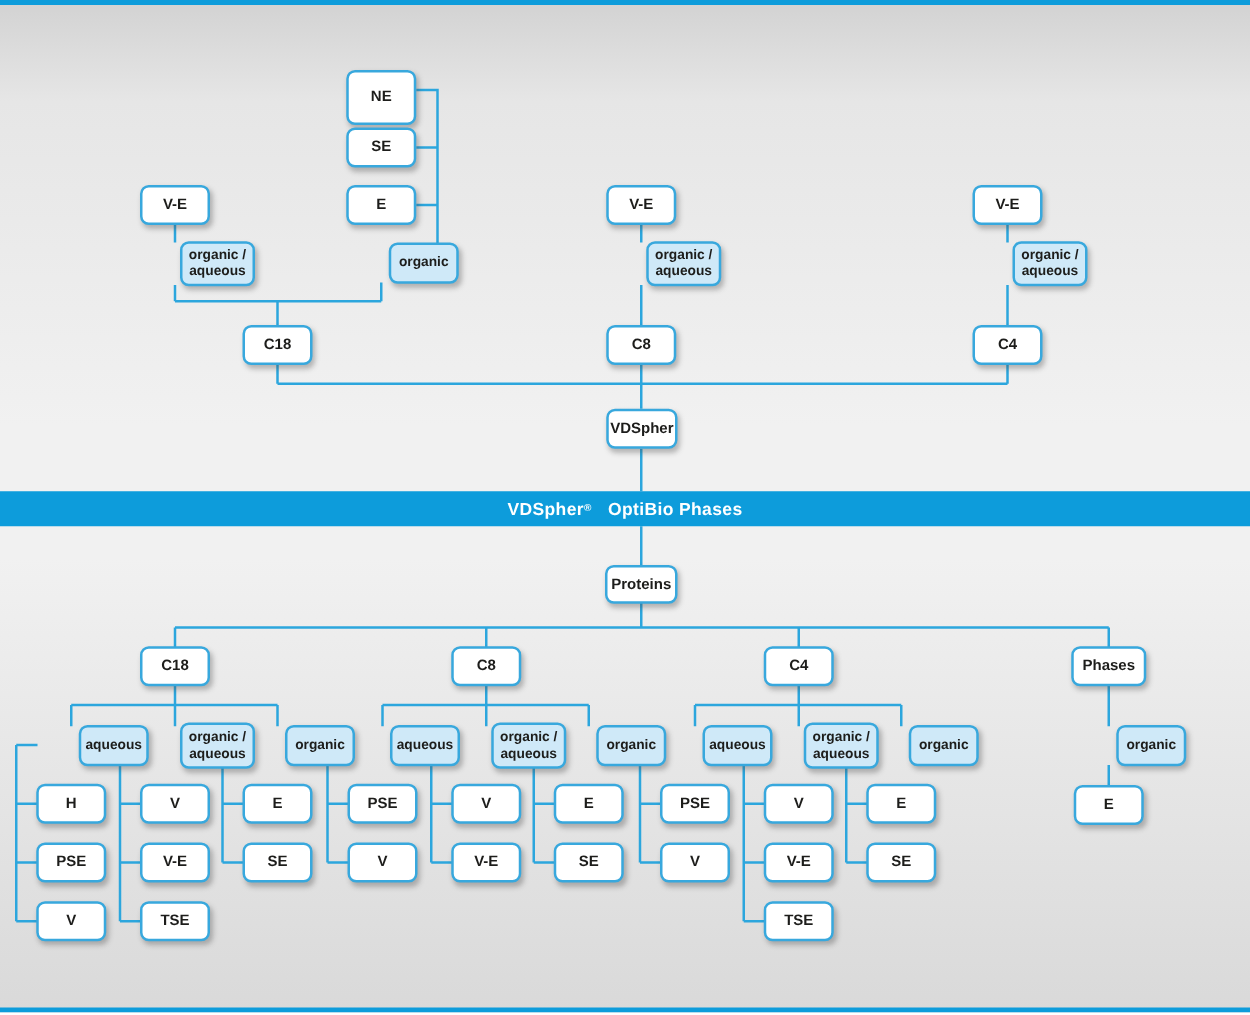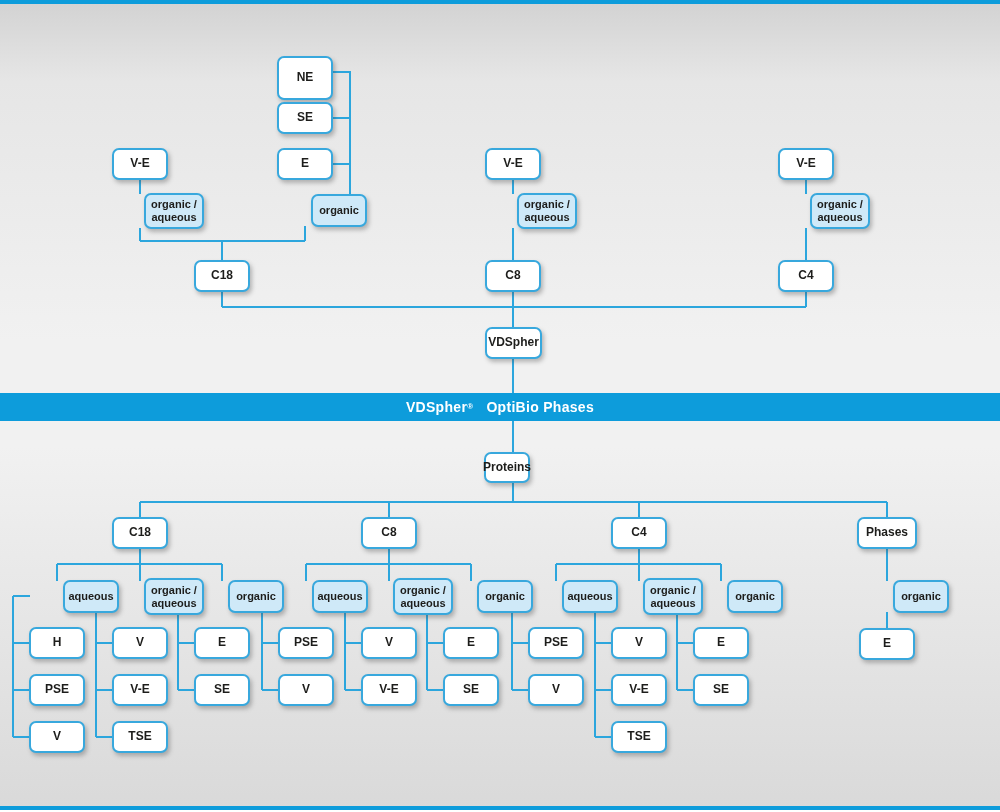--- a/index.html
+++ b/index.html
@@ -87,21 +87,21 @@
   <div class="node" style="left:778px;top:260px;width:56px;height:32px">C4</div>
 
   <div class="node" style="left:485px;top:327px;width:57px;height:32px">VDSpher</div>
 
   <div class="banner">
     <span>VDSpher</span>
       <sup>®</sup>
       <span class="suffix">OptiBio Phases</span>
   </div>
 
-  <div class="node" style="left:484px;top:452px;width:46px;height:31px">Proteins</div>
+  <div class="node" style="left:484px;top:452px;width:58px;height:31px">Proteins</div>
 
   <div class="node" style="left:112px;top:517px;width:56px;height:32px">C18</div>
   <div class="node" style="left:361px;top:517px;width:56px;height:32px">C8</div>
   <div class="node" style="left:611px;top:517px;width:56px;height:32px">C4</div>
   <div class="node" style="left:857px;top:517px;width:60px;height:32px">Phases</div>
 
   <div class="node light small" style="left:29px;top:580px;width:56px;height:33px">aqueous</div>
   <div class="node light small" style="left:110px;top:578px;width:60px;height:37px">organic /
 aqueous</div>
   <div class="node light small" style="left:194px;top:580px;width:56px;height:33px">organic</div>

